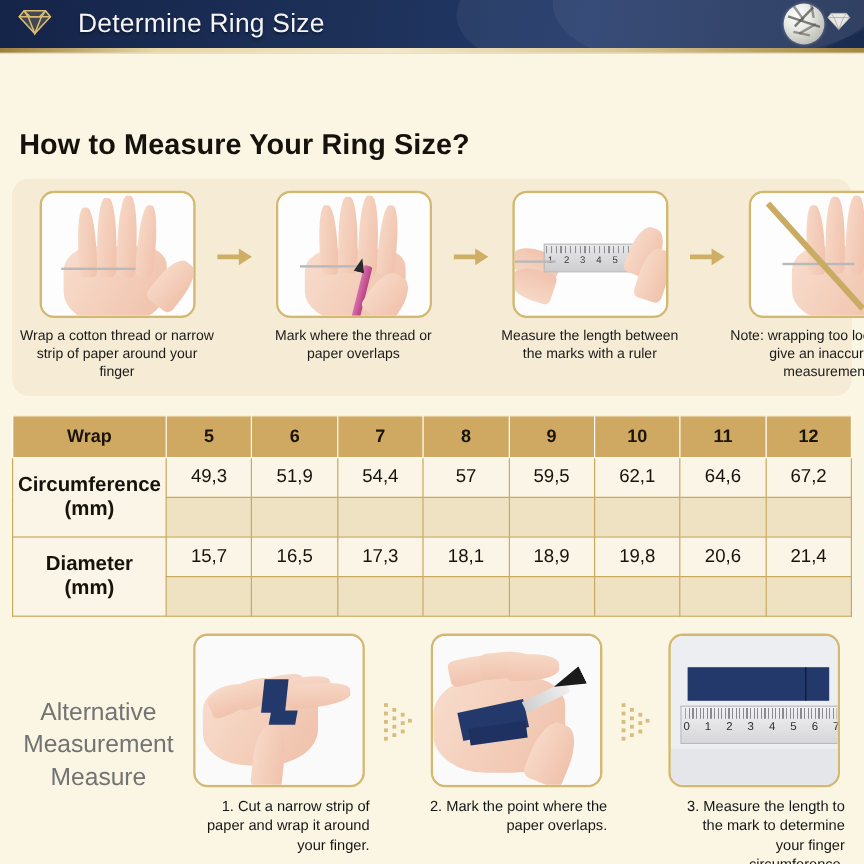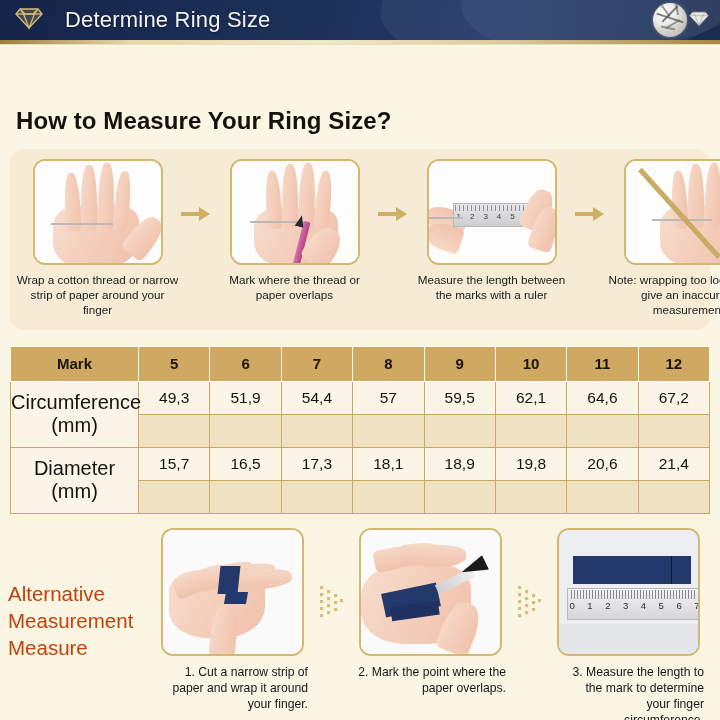--- a/index.html
+++ b/index.html
@@ -114,35 +114,35 @@
     border:1px solid #c9a95e;
     text-align:center; color:#16130d;
   }
   thead th{
     background:#cfa962; color:#1a1508;
     font-size:15px; font-weight:700; height:35px;
     border-color:#fdfbf2;
   }
   thead th.lbl{ font-size:15px; }
   td.rowlabel{
-    background:#faf5e6; font-size:20px; line-height:1.18; font-weight:400;
+    background:#faf5e6; font-size:17px; line-height:1.18; font-weight:700;
     border-right:1px solid #c9a95e;
   }
   td.val{ background:#faf5e6; font-size:15.5px; height:33px; }
   td.spacer{ background:#eee2c3; height:33px; border-top:1px solid #d8bd82; }
   col.c0{ width:128px; }
 
   
   .alt{
     margin:14px 0 0 0; padding:0 8px;
     display:flex; align-items:flex-start;
   }
   .alt-title{
     flex:0 0 148px; font-size:20.5px; line-height:1.32; font-weight:400;
-    color:#c2410c; padding-top:52px;
+    color:#737373; text-align:center; padding-top:52px;
   }
   .alt-step{ flex:0 0 150px; display:flex; flex-direction:column; align-items:center; }
   .alt-photo{
     width:143px;height:128px;border-radius:12px;border:2px solid #d3b871;
     background:#fff;overflow:hidden;position:relative;
   }
   .alt-cap{
     margin-top:8px; font-size:12.2px; line-height:1.32; color:#161616;
     text-align:right; width:152px; padding-left:4px;
     text-indent:-10px; padding-left:14px;
@@ -299,21 +299,21 @@
           <col>
           <col>
           <col>
           <col>
           <col>
           <col>
           <col>
         </colgroup>
       <thead>
         <tr>
-          <th class="lbl">Mark</th>
+          <th class="lbl">Wrap</th>
           <th>5</th>
           <th>6</th>
           <th>7</th>
           <th>8</th>
           <th>9</th>
           <th>10</th>
           <th>11</th>
           <th>12</th>
         </tr>
       </thead>

